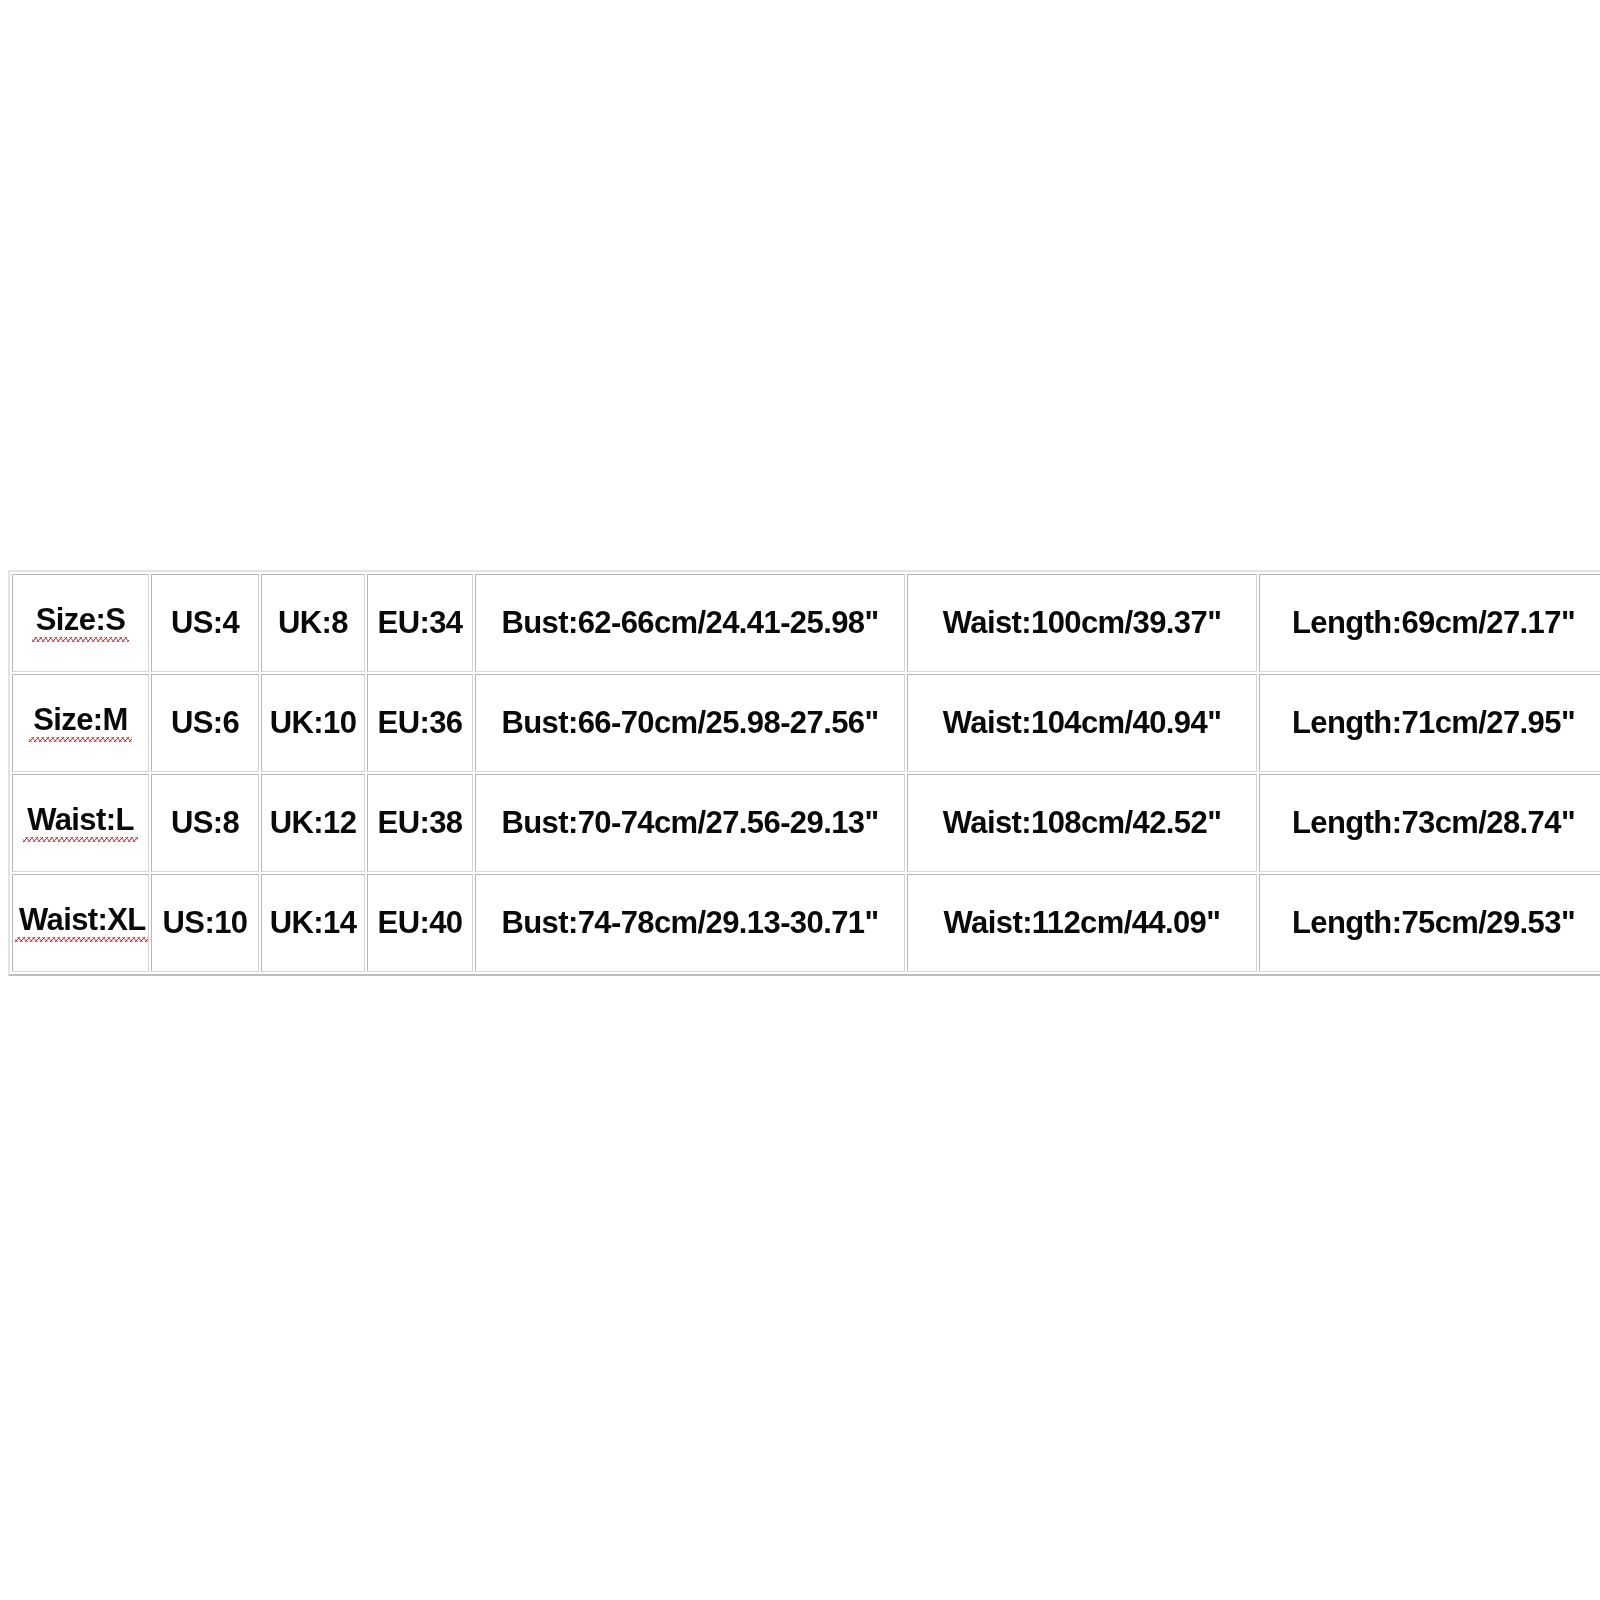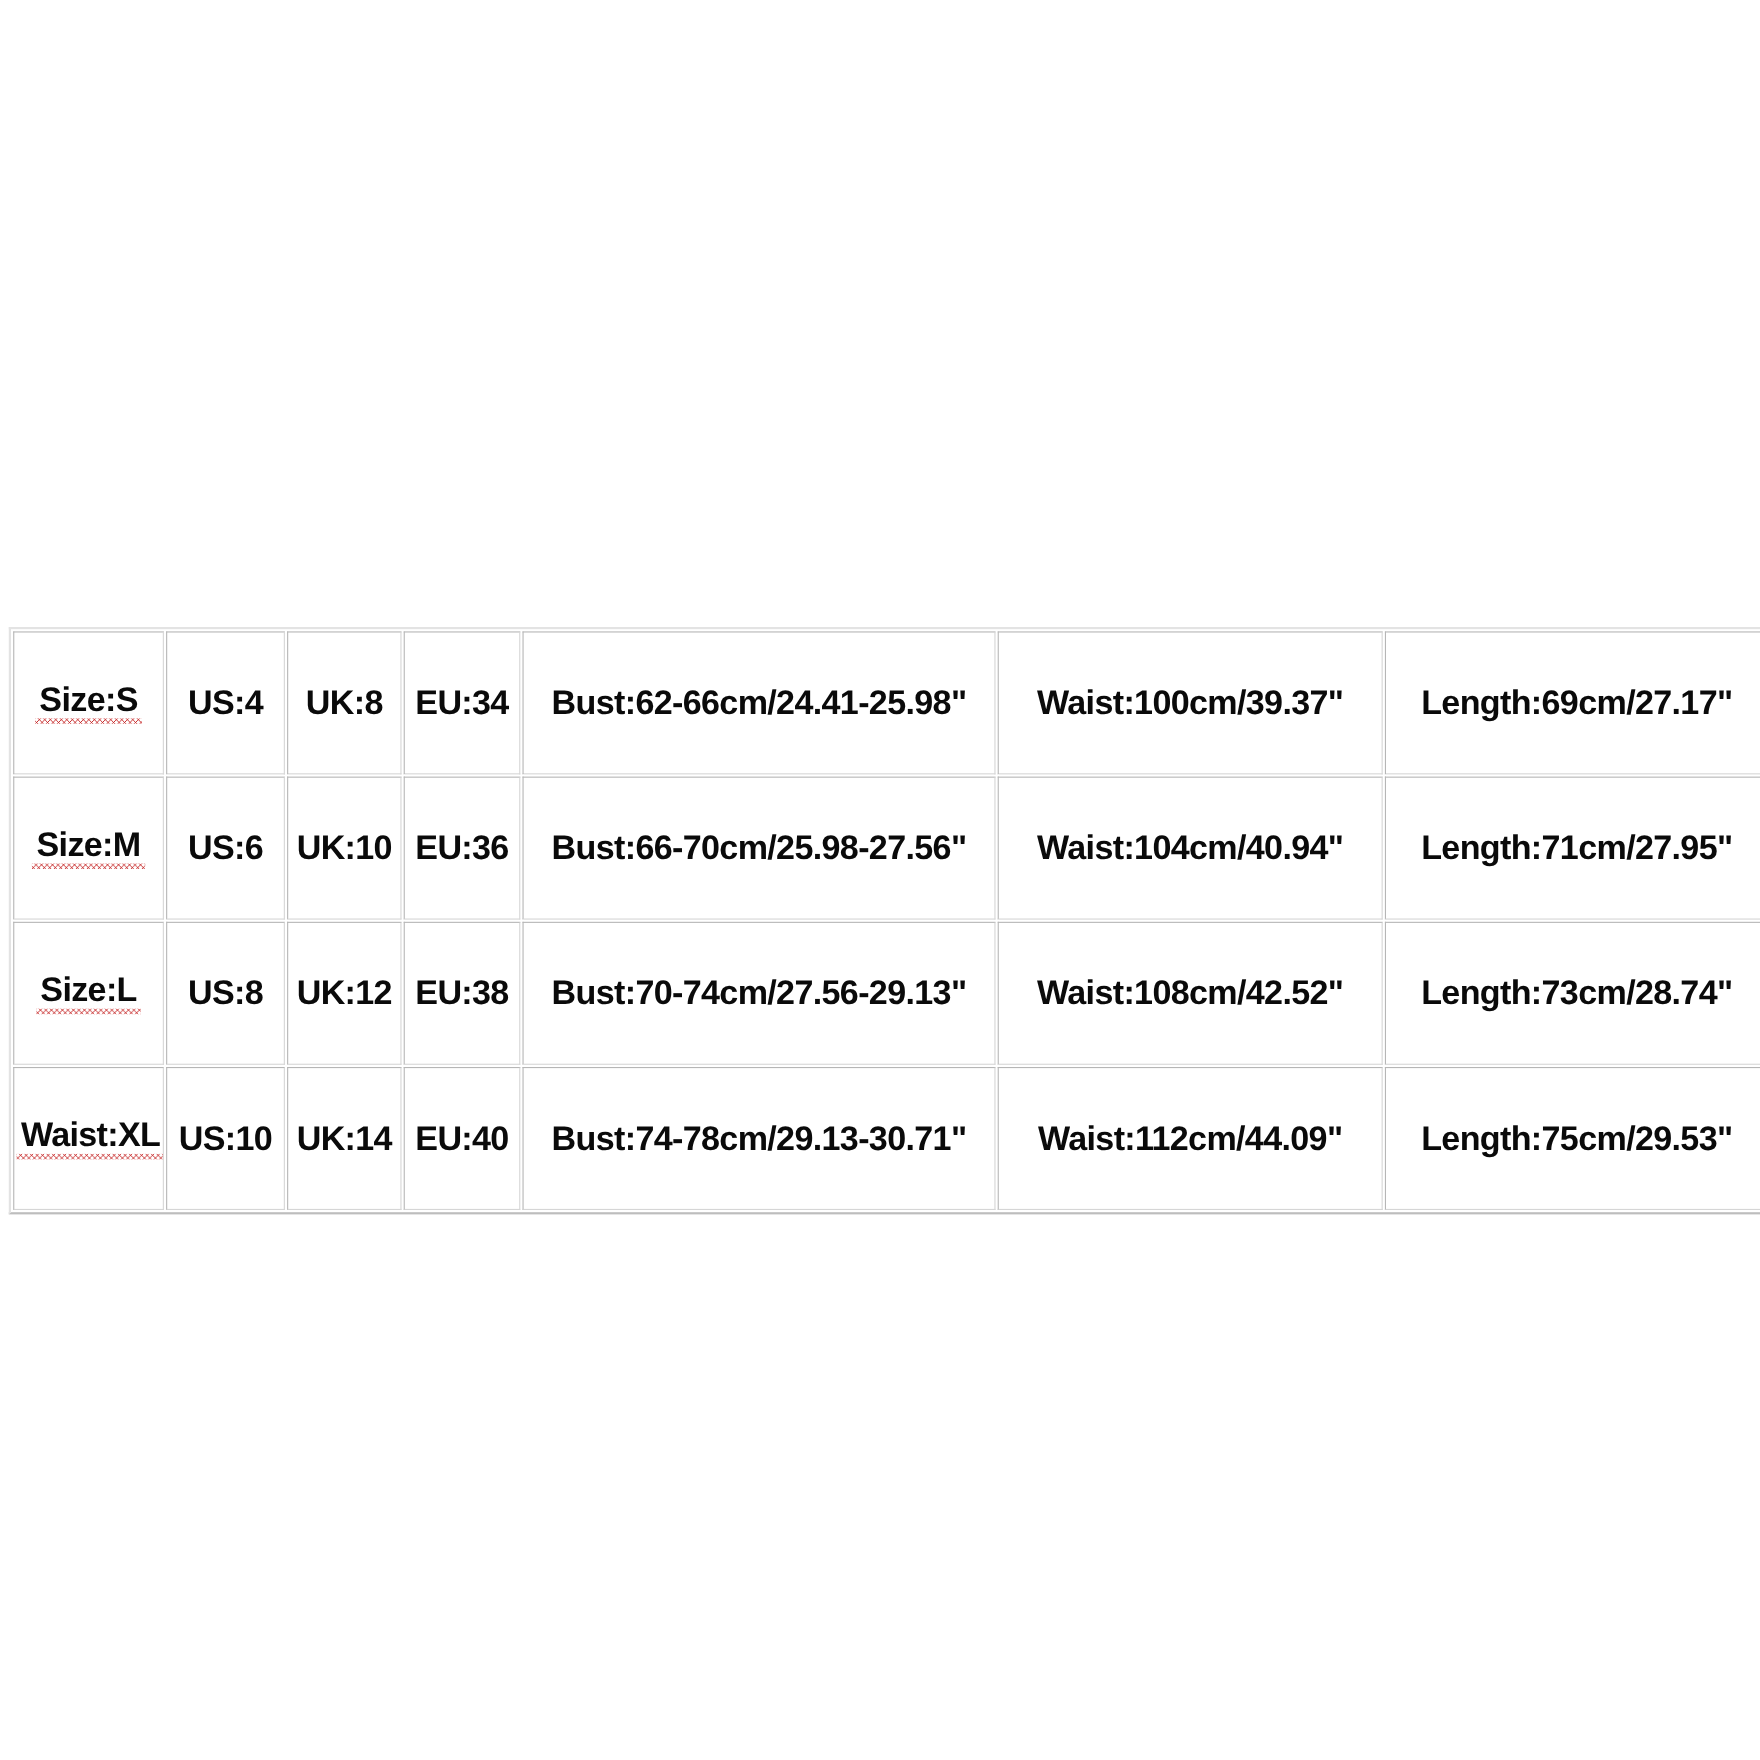--- a/index.html
+++ b/index.html
@@ -38,21 +38,21 @@
     border: 2px solid;
     border-color: #e3e3e3 #bdbdbd #bdbdbd #e3e3e3;
     background: #ffffff;
   }
 
   table.size-chart td {
     border: 1px solid;
     border-color: #b6b6b6 #d6d6d6 #d6d6d6 #b6b6b6;
     background: #ffffff;
     height: 96px;
-    padding: 16px 6px;
+    padding: 0 6px;
     text-align: center;
     vertical-align: middle;
     color: #0a0a0a;
     font-weight: 700;
     font-size: 31px;
     letter-spacing: -0.6px;
     line-height: 1.05;
     white-space: nowrap;
     overflow: hidden;
     font-family: "Liberation Sans", sans-serif;
@@ -126,21 +126,21 @@
           <td><span class="misspelled">Size:M</span></td>
           <td>US:6</td>
           <td>UK:10</td>
           <td>EU:36</td>
           <td class="meas">Bust:66-70cm/25.98-27.56"</td>
           <td class="meas">Waist:104cm/40.94"</td>
           <td class="meas">Length:71cm/27.95"</td>
         </tr>
 
         <tr>
-          <td><span class="misspelled">Size:L</span></td>
+          <td><span class="misspelled">Waist:L</span></td>
           <td>US:8</td>
           <td>UK:12</td>
           <td>EU:38</td>
           <td class="meas">Bust:70-74cm/27.56-29.13"</td>
           <td class="meas">Waist:108cm/42.52"</td>
           <td class="meas">Length:73cm/28.74"</td>
         </tr>
 
         <tr>
           <td><span class="misspelled">Waist:XL</span></td>

